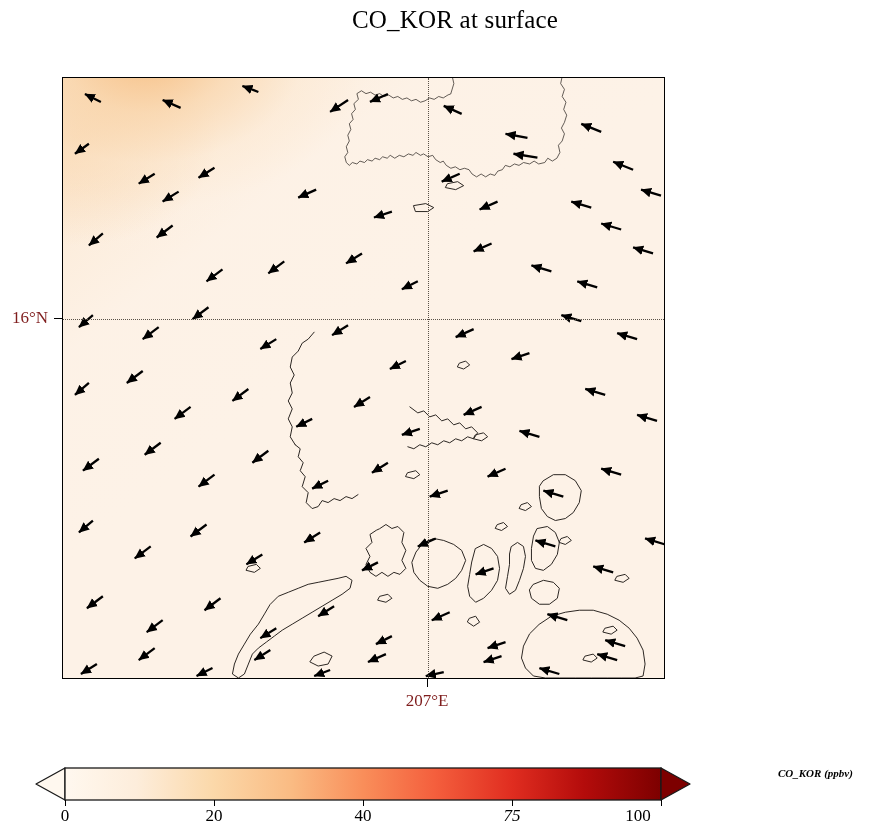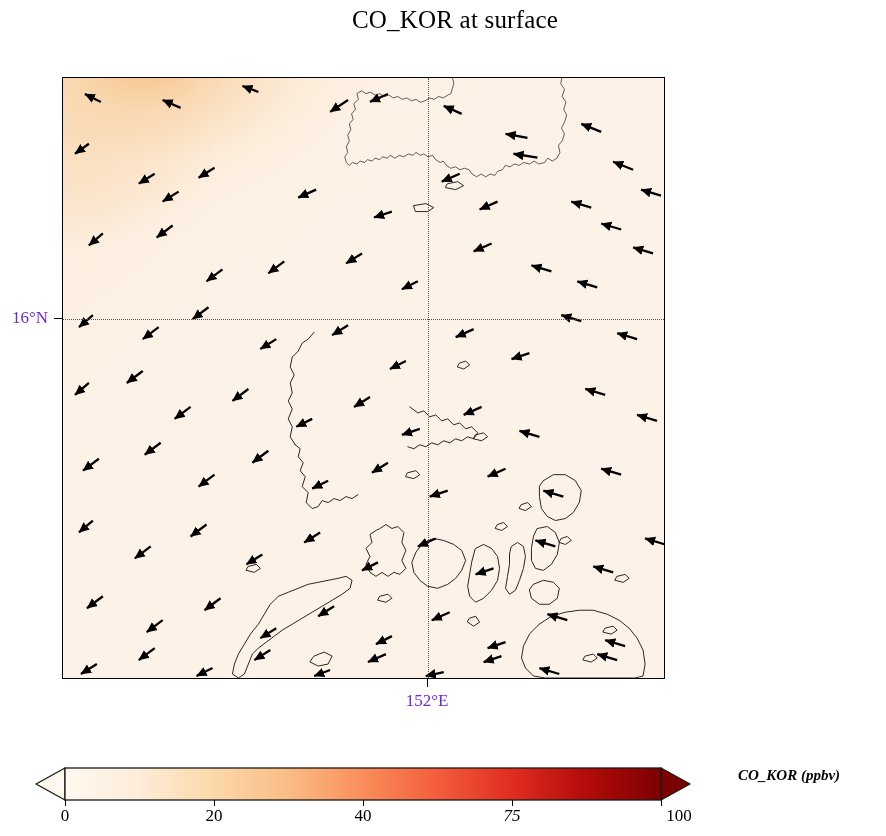--- a/index.html
+++ b/index.html
@@ -21,32 +21,32 @@
   #map-field{position:absolute;left:0;top:0;width:100%;height:100%;}
   #map-svg{position:absolute;left:0;top:0;width:100%;height:100%;}
 
   
   .gridline{position:absolute;background:transparent;}
   .gridline.h{left:0;width:100%;height:0;border-top:1px dotted #5a5248;}
   .gridline.v{top:0;height:100%;width:0;border-left:1px dotted #5a5248;}
 
   
   .tick-mark{position:absolute;background:#000;}
-  .tick-label{position:absolute;font-size:17px;color:#6d28d9;white-space:nowrap;}
+  .tick-label{position:absolute;font-size:17px;color:#7f1d1d;white-space:nowrap;}
   #ylabel-16n{right:0;top:0;transform:translate(-6px,-50%);}
   #xlabel-122e{left:0;top:0;transform:translate(-50%,4px);}
 
   
   #colorbar-axes{position:absolute;left:36px;top:766px;width:654px;height:36px;}
   #cb-svg{position:absolute;left:0;top:0;width:654px;height:36px;overflow:visible;}
   #cb-ticks{position:absolute;left:0;top:34px;width:654px;height:30px;}
   .cb-tick{position:absolute;top:0;width:1px;height:6px;background:#000;}
   .cb-ticklabel{position:absolute;top:6px;font-size:17px;transform:translateX(-50%);
                 white-space:nowrap;}
-  #cb-label{position:absolute;left:738px;top:767px;font-size:15px;
+  #cb-label{position:absolute;left:778px;top:767px;font-size:11px;
             font-weight:bold;font-style:italic;white-space:nowrap;}
 </style>
 </head>
 <body>
 
 <div id="figure">
 
   <div id="title-block">
     <span class="t-line">CO_KOR at surface</span>
   </div>
@@ -256,21 +256,21 @@
     <div class="gridline v" id="grid-lon-122" style="left:365px;"></div>
   </div>
 
   <div class="tick-mark" style="left:54px;top:318px;width:8px;height:1.4px;"></div>
   <div style="position:absolute;left:0;top:318px;width:54px;height:0;">
     <span class="tick-label" id="ylabel-16n">16°N</span>
   </div>
 
   <div class="tick-mark" style="left:427px;top:679px;width:1.4px;height:8px;"></div>
   <div style="position:absolute;left:427px;top:687px;width:0;height:0;">
-    <span class="tick-label" id="xlabel-122e">152°E</span>
+    <span class="tick-label" id="xlabel-122e">207°E</span>
   </div>
 
   <div id="colorbar-axes">
     <svg id="cb-svg" viewBox="0 0 654 36" preserveAspectRatio="none">
       <defs>
         <linearGradient id="cbgrad" x1="0" y1="0" x2="1" y2="0">
           <stop offset="0%" stop-color="#fff8ef"></stop>
           <stop offset="12%" stop-color="#fdeddb"></stop>
           <stop offset="25%" stop-color="#fbd8a9"></stop>
           <stop offset="38%" stop-color="#fabb83"></stop>
@@ -291,19 +291,19 @@
       <div class="cb-tick" style="left:29px;"></div>
       <div class="cb-tick" style="left:178px;"></div>
       <div class="cb-tick" style="left:327px;"></div>
       <div class="cb-tick" style="left:476px;"></div>
       <div class="cb-tick" style="left:625px;"></div>
 
       <span class="cb-ticklabel" style="left:29px;">0</span>
       <span class="cb-ticklabel" style="left:178px;">20</span>
       <span class="cb-ticklabel" style="left:327px;">40</span>
       <span class="cb-ticklabel" style="left:476px;font-style:italic;">75</span>
-      <span class="cb-ticklabel" style="left:643px;text-align:center;">100</span>
+      <span class="cb-ticklabel" style="left:602px;text-align:center;">100</span>
     </div>
   </div>
 
   <div id="cb-label">CO_KOR (ppbv)</div>
 
 </div>
 
 </body></html>

